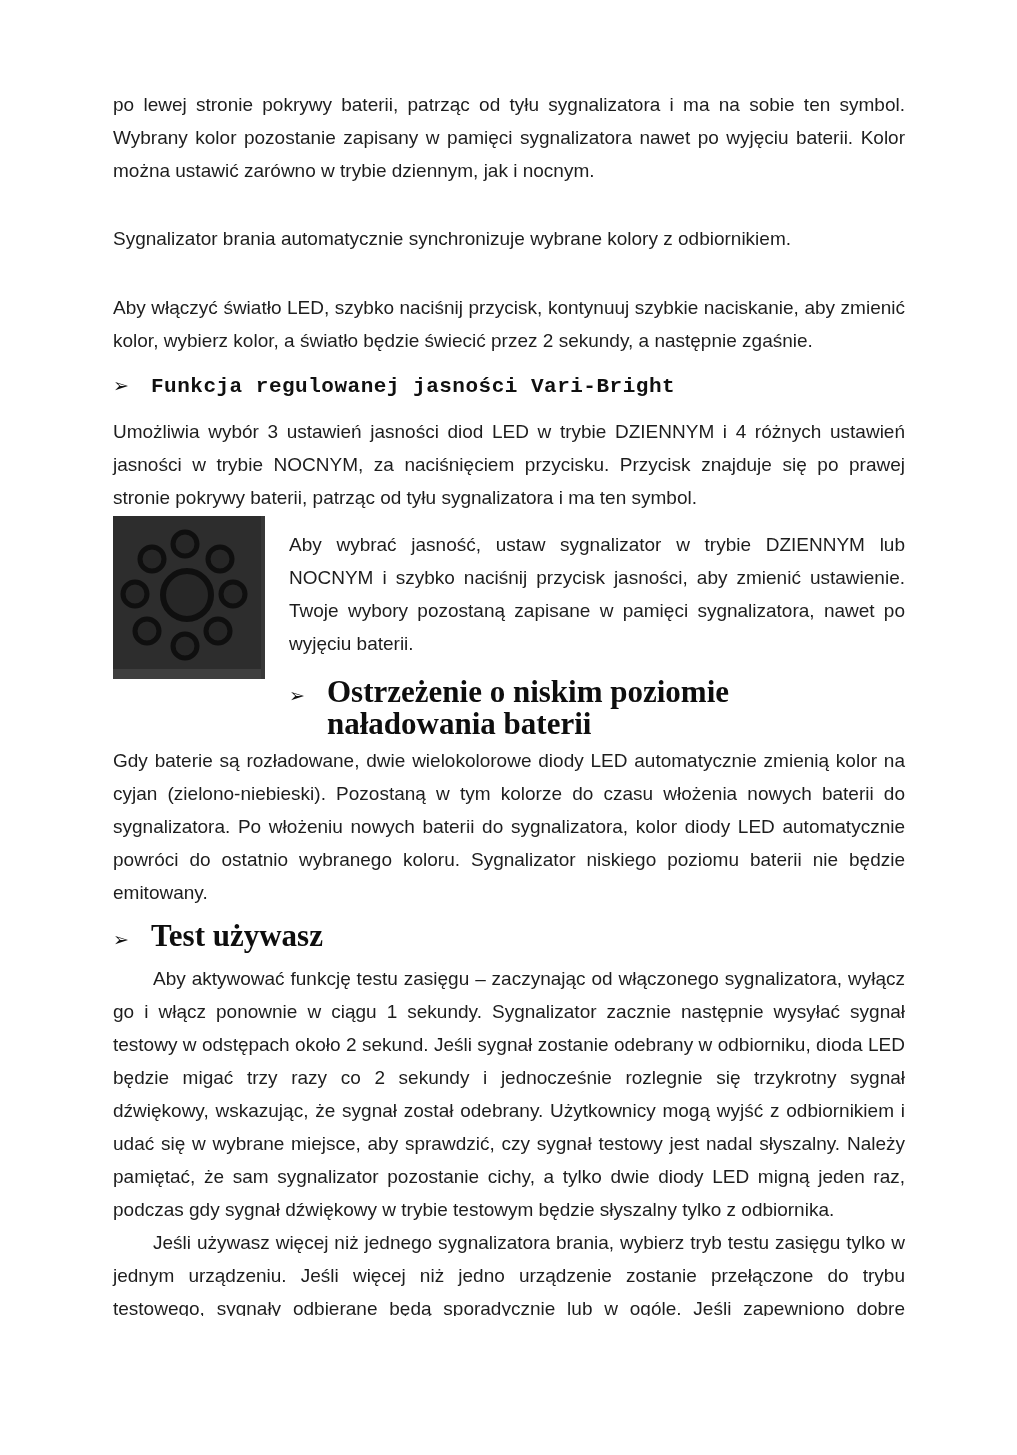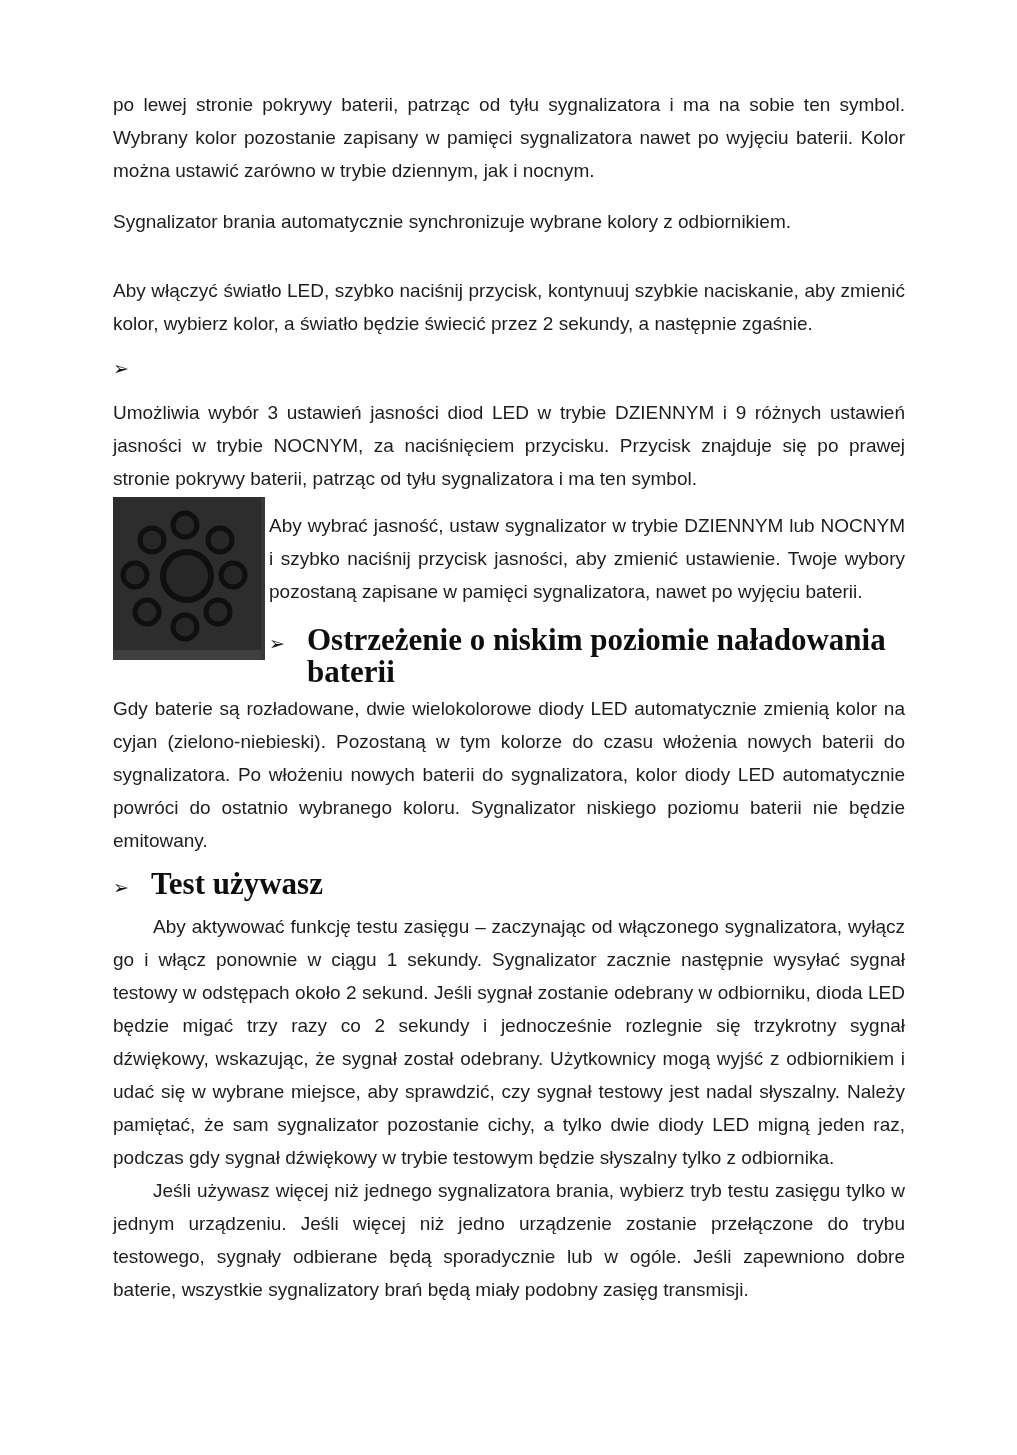--- a/index.html
+++ b/index.html
@@ -12,21 +12,21 @@
   }
   .content {
     position:absolute;
     left:113px; top:88px;
     width:792px;
     font-size:19px;
     line-height:33px;
     color:#1d1d1d;
   }
   p { margin:0; text-align:justify; }
-  .gap-sm { margin-top:18px; }
+  .gap-sm { margin-top:35px; }
   .gap-md { margin-top:36px; }
 
   .heading-row {
     display:flex;
     align-items:baseline;
     text-align:left;
   }
   .bullet {
     display:inline-block;
     width:38px;
@@ -50,21 +50,21 @@
     font-family:"Liberation Serif", serif;
     font-weight:bold;
     font-size:31px;
     color:#0e0e0e;
   }
   .h-test { margin:10px 0 6px 0; line-height:34px; }
 
   .media {
     margin-top:2px;
     display:flex;
-    gap:4px;
+    gap:24px;
   }
   .figure {
     flex:0 0 152px;
     width:152px; height:163px;
   }
   .media-col { flex:1; }
   .media-col p.side-text { margin-top:12px; }
   .media-col .heading-row { margin-top:16px; line-height:32px; }
 
   .p6 { margin-top:4px; }
@@ -79,23 +79,24 @@
 
     <p>po lewej stronie pokrywy baterii, patrząc od tyłu sygnalizatora i ma na sobie ten symbol. Wybrany kolor pozostanie zapisany w pamięci sygnalizatora nawet po wyjęciu baterii. Kolor można ustawić zarówno w trybie dziennym, jak i nocnym.</p>
 
     <p class="gap-sm">Sygnalizator brania automatycznie synchronizuje wybrane kolory z odbiornikiem.</p>
 
     <p class="gap-md">Aby włączyć światło LED, szybko naciśnij przycisk, kontynuuj szybkie naciskanie, aby zmienić kolor, wybierz kolor, a światło będzie świecić przez 2 sekundy, a następnie zgaśnie.</p>
 
 
     <div class="heading-row h-mono">
       <span class="bullet">➢</span>
+      <span class="h-text">Funkcja regulowanej jasności Vari-Bright</span>
     </div>
 
-    <p>Umożliwia wybór 3 ustawień jasności diod LED w trybie DZIENNYM i 9 różnych ustawień jasności w trybie NOCNYM, za naciśnięciem przycisku. Przycisk znajduje się po prawej stronie pokrywy baterii, patrząc od tyłu sygnalizatora i ma ten symbol.</p>
+    <p>Umożliwia wybór 3 ustawień jasności diod LED w trybie DZIENNYM i 4 różnych ustawień jasności w trybie NOCNYM, za naciśnięciem przycisku. Przycisk znajduje się po prawej stronie pokrywy baterii, patrząc od tyłu sygnalizatora i ma ten symbol.</p>
 
     <div class="media">
       <div class="figure">
         <svg width="152" height="163" viewBox="0 0 152 163" xmlns="http://www.w3.org/2000/svg">
           <rect x="0" y="0" width="152" height="163" fill="#2d2d2d"></rect>
           <rect x="0" y="153" width="152" height="10" fill="#3f3f3f"></rect>
           <rect x="148" y="0" width="4" height="163" fill="#383838"></rect>
 
           <circle cx="74" cy="79" r="24" fill="#272727" stroke="#0f0f0f" stroke-width="6"></circle>
 

